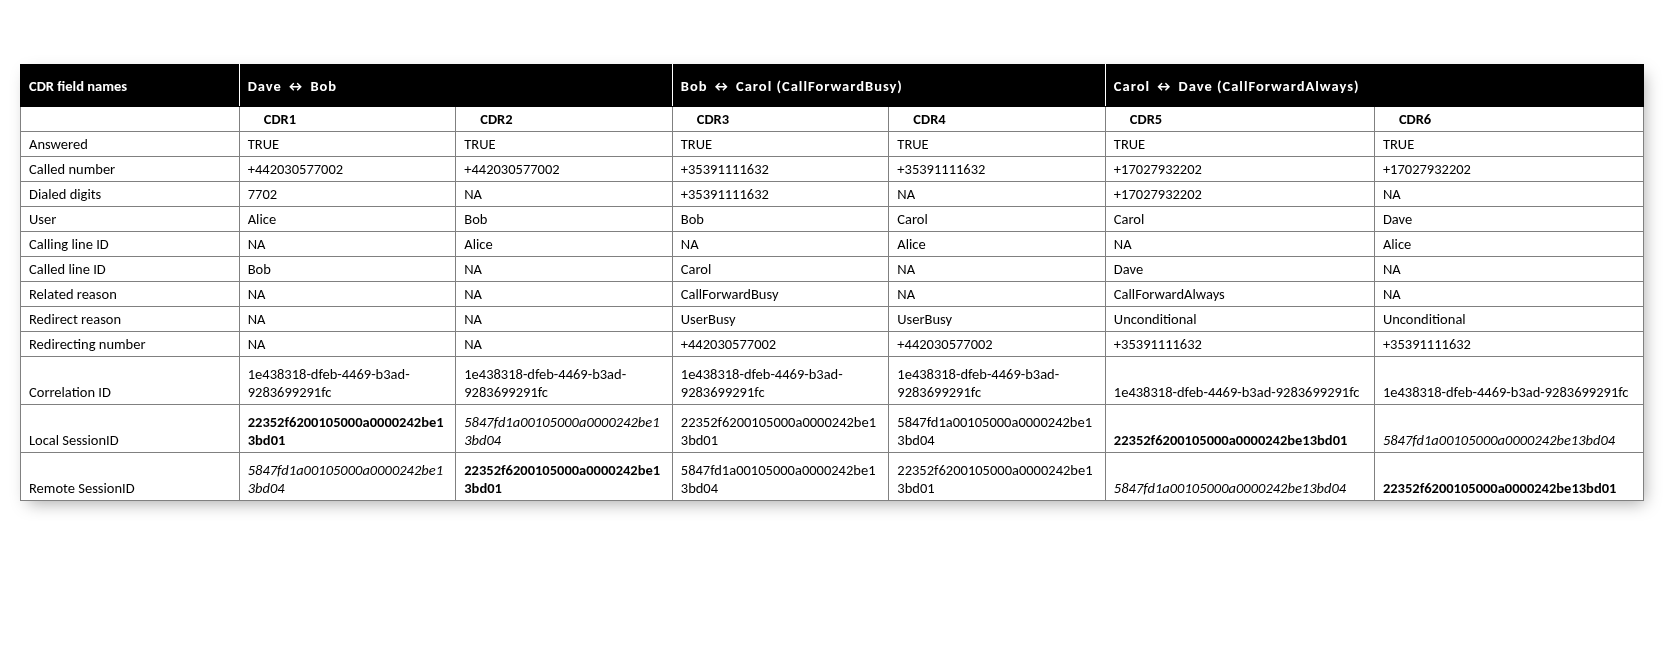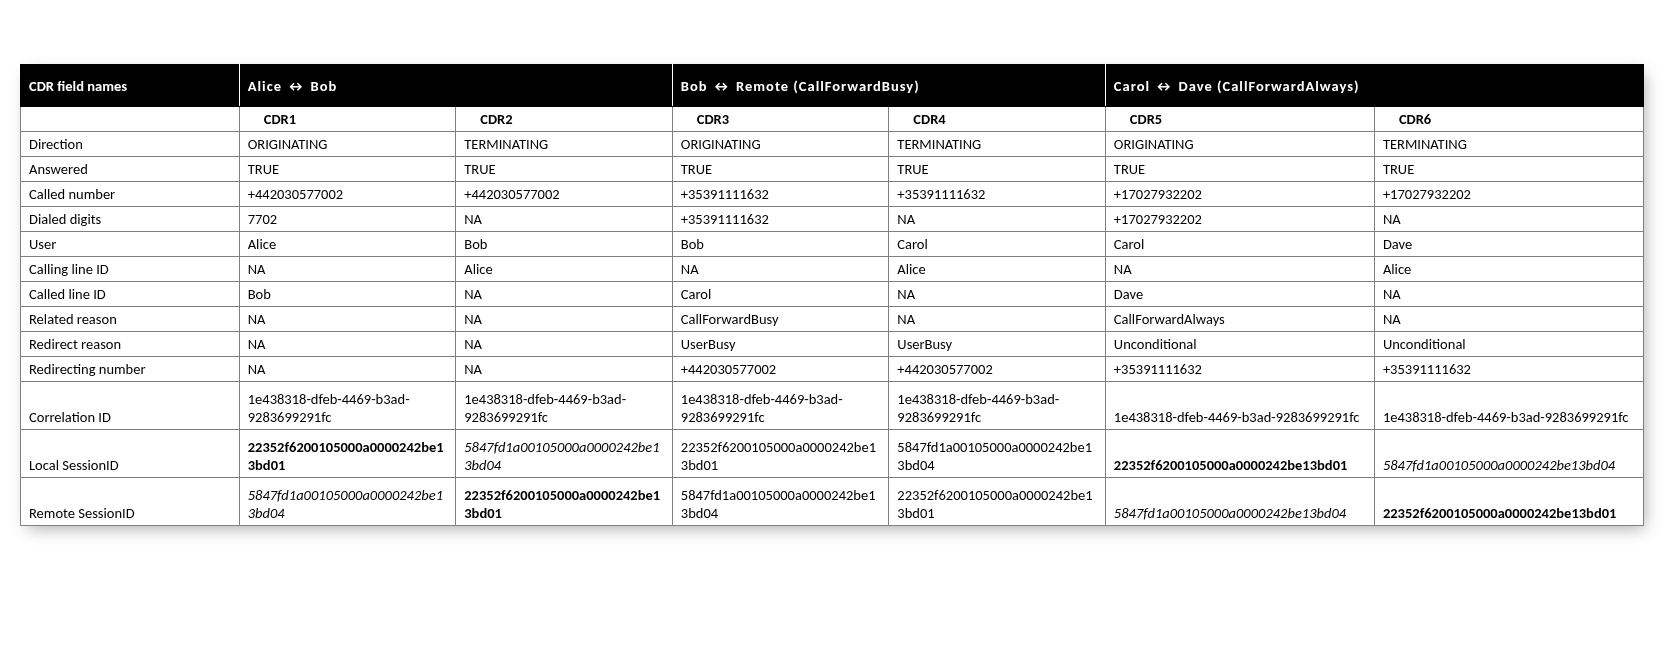--- a/index.html
+++ b/index.html
@@ -65,46 +65,37 @@
         <col class="cd">
         <col class="cd">
         <col class="cd">
         <col class="cd">
         <col class="cw">
         <col class="cw">
   </colgroup>
   <thead>
     <tr>
       <th class="first">CDR field names</th>
-      <th colspan="2" class="first"><span class="arrow">Alice ↔ Bob</span></th>
-      <th colspan="2" class="first"><span class="arrow">Bob ↔ Remote (CallForwardBusy)</span></th>
+      <th colspan="2" class="first"><span class="arrow">Dave ↔ Bob</span></th>
+      <th colspan="2" class="first"><span class="arrow">Bob ↔ Carol (CallForwardBusy)</span></th>
       <th colspan="2"><span class="arrow">Carol ↔ Dave (CallForwardAlways)</span></th>
     </tr>
   </thead>
   <tbody>
     <tr class="sub">
       <td></td>
       <td>CDR1</td>
       <td>CDR2</td>
       <td>CDR3</td>
       <td>CDR4</td>
       <td>CDR5</td>
       <td>CDR6</td>
     </tr>
 
     <tr>
-      <td>Direction</td>
-      <td>ORIGINATING</td>
-      <td>TERMINATING</td>
-      <td>ORIGINATING</td>
-      <td>TERMINATING</td>
-      <td>ORIGINATING</td>
-      <td>TERMINATING</td>
-    </tr>
-    <tr>
       <td>Answered</td>
       <td>TRUE</td>
       <td>TRUE</td>
       <td>TRUE</td>
       <td>TRUE</td>
       <td>TRUE</td>
       <td>TRUE</td>
     </tr>
     <tr>
       <td>Called number</td>

